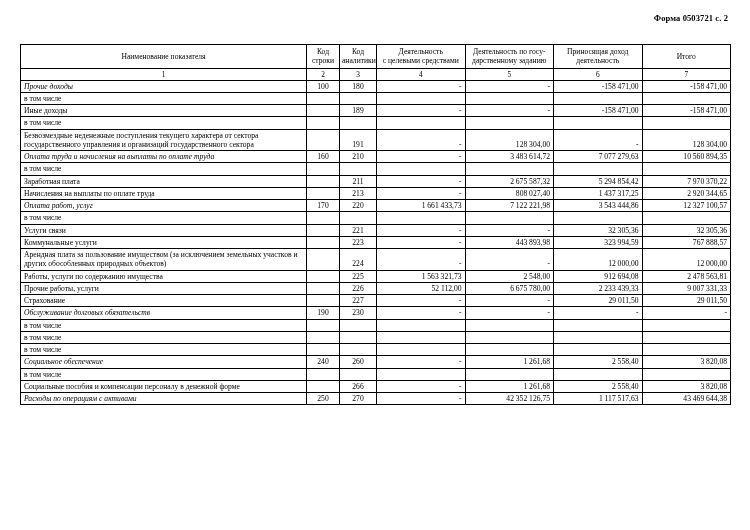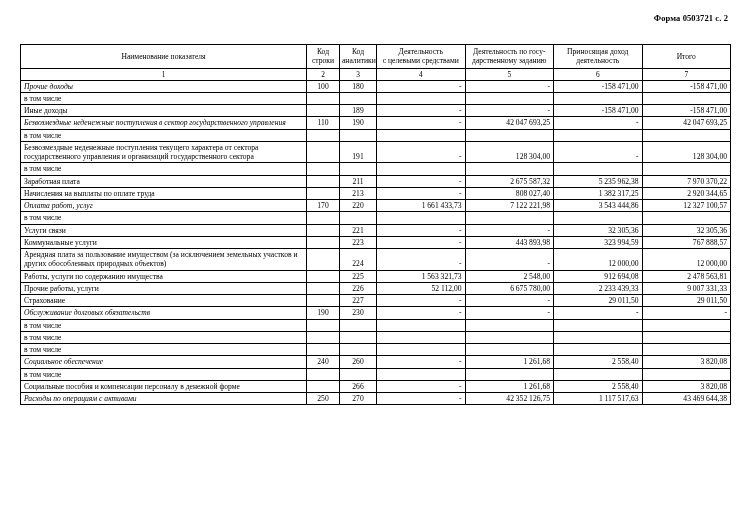--- a/index.html
+++ b/index.html
@@ -156,71 +156,71 @@
           <tr>
             <td class="name-cell ind1">Иные доходы</td>
             <td class="center"></td>
             <td class="center">189</td>
             <td class="val">-</td>
             <td class="val">-</td>
             <td class="val">-158 471,00</td>
             <td class="val">-158 471,00</td>
           </tr>
           <tr>
-            <td class="name-cell ital">Безвозмездные неденежные поступления в сектор государственного управления</td>
-            <td class="center">110</td>
-            <td class="center">190</td>
-            <td class="val">-</td>
-            <td class="val">42 047 693,25</td>
-            <td class="val">-</td>
-            <td class="val">42 047 693,25</td>
-          </tr>
-          <tr>
             <td class="name-cell ind1">в том числе</td>
             <td class="center"></td>
             <td class="center"></td>
             <td class="val"></td>
             <td class="val"></td>
             <td class="val"></td>
             <td class="val"></td>
           </tr>
           <tr>
             <td class="name-cell ind1">Безвозмездные неденежные поступления текущего характера от сектора государственного управления и организаций государственного сектора</td>
             <td class="center"></td>
             <td class="center">191</td>
             <td class="val">-</td>
             <td class="val">128 304,00</td>
             <td class="val">-</td>
             <td class="val">128 304,00</td>
           </tr>
           <tr>
+            <td class="name-cell ital">Оплата труда и начисления на выплаты по оплате труда</td>
+            <td class="center">160</td>
+            <td class="center">210</td>
+            <td class="val">-</td>
+            <td class="val">3 483 614,72</td>
+            <td class="val">7 077 279,63</td>
+            <td class="val">10 560 894,35</td>
+          </tr>
+          <tr>
             <td class="name-cell ind1">в том числе</td>
             <td class="center"></td>
             <td class="center"></td>
             <td class="val"></td>
             <td class="val"></td>
             <td class="val"></td>
             <td class="val"></td>
           </tr>
           <tr>
             <td class="name-cell ind1">Заработная плата</td>
             <td class="center"></td>
             <td class="center">211</td>
             <td class="val">-</td>
             <td class="val">2 675 587,32</td>
-            <td class="val">5 235 962,38</td>
+            <td class="val">5 294 854,42</td>
             <td class="val">7 970 370,22</td>
           </tr>
           <tr>
             <td class="name-cell ind1">Начисления на выплаты по оплате труда</td>
             <td class="center"></td>
             <td class="center">213</td>
             <td class="val">-</td>
             <td class="val">808 027,40</td>
-            <td class="val">1 382 317,25</td>
+            <td class="val">1 437 317,25</td>
             <td class="val">2 920 344,65</td>
           </tr>
           <tr>
             <td class="name-cell ital">Оплата работ, услуг</td>
             <td class="center">170</td>
             <td class="center">220</td>
             <td class="val">1 661 433,73</td>
             <td class="val">7 122 221,98</td>
             <td class="val">3 543 444,86</td>
             <td class="val">12 327 100,57</td>

